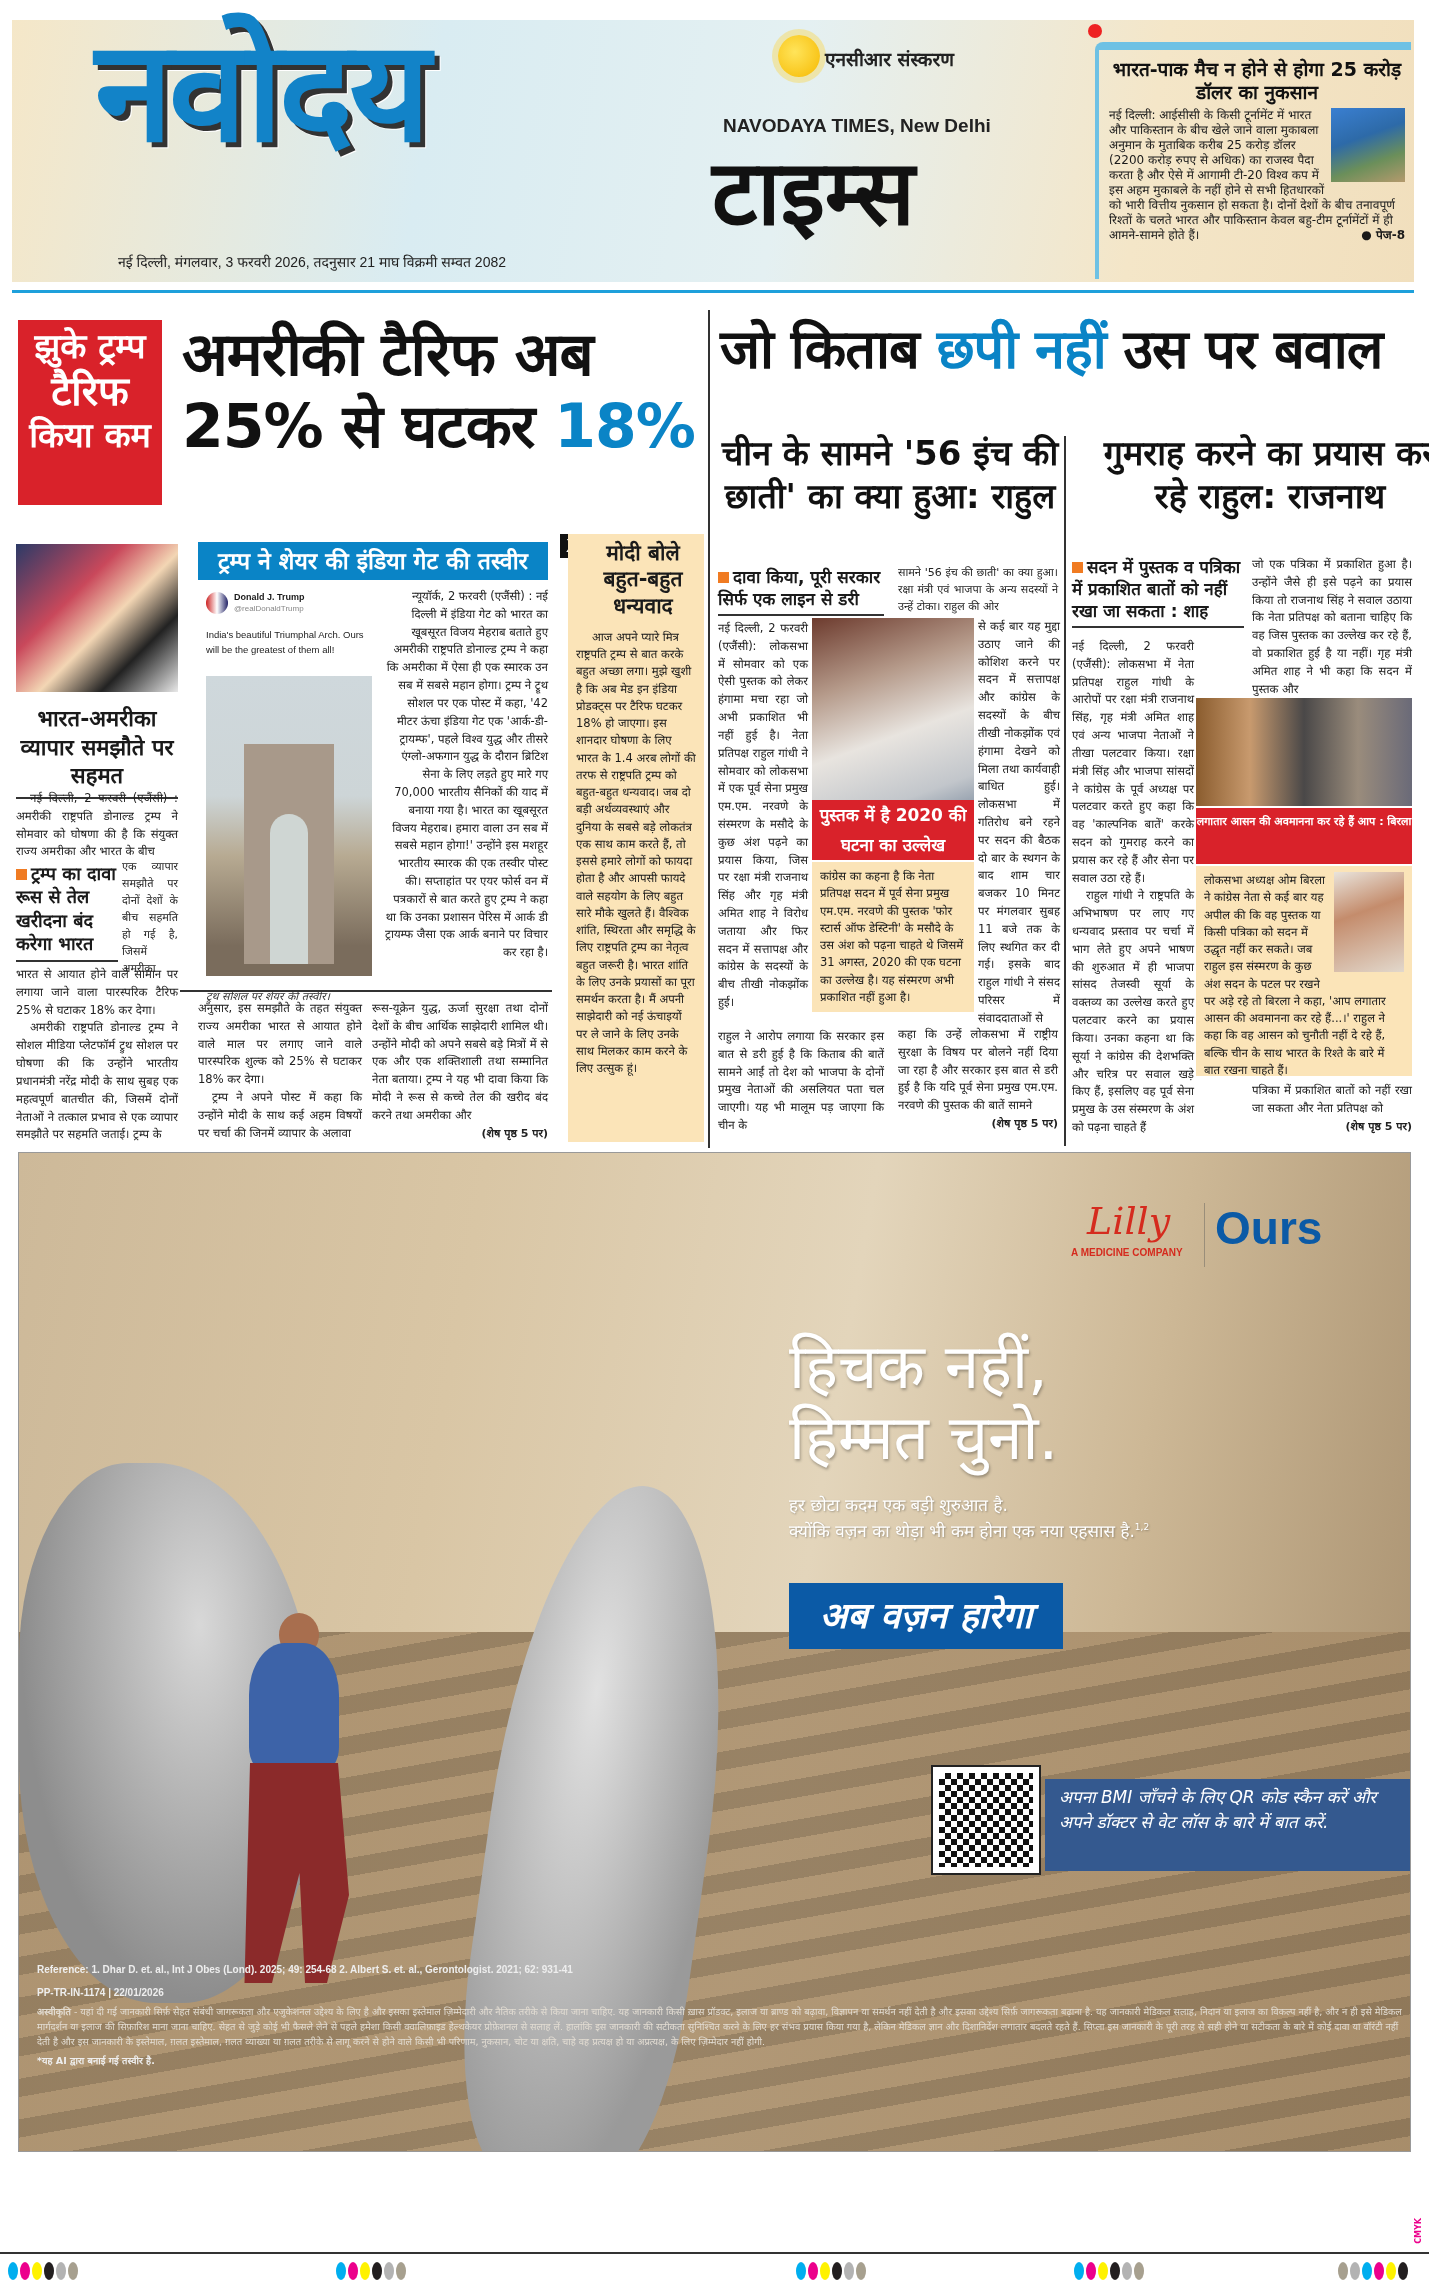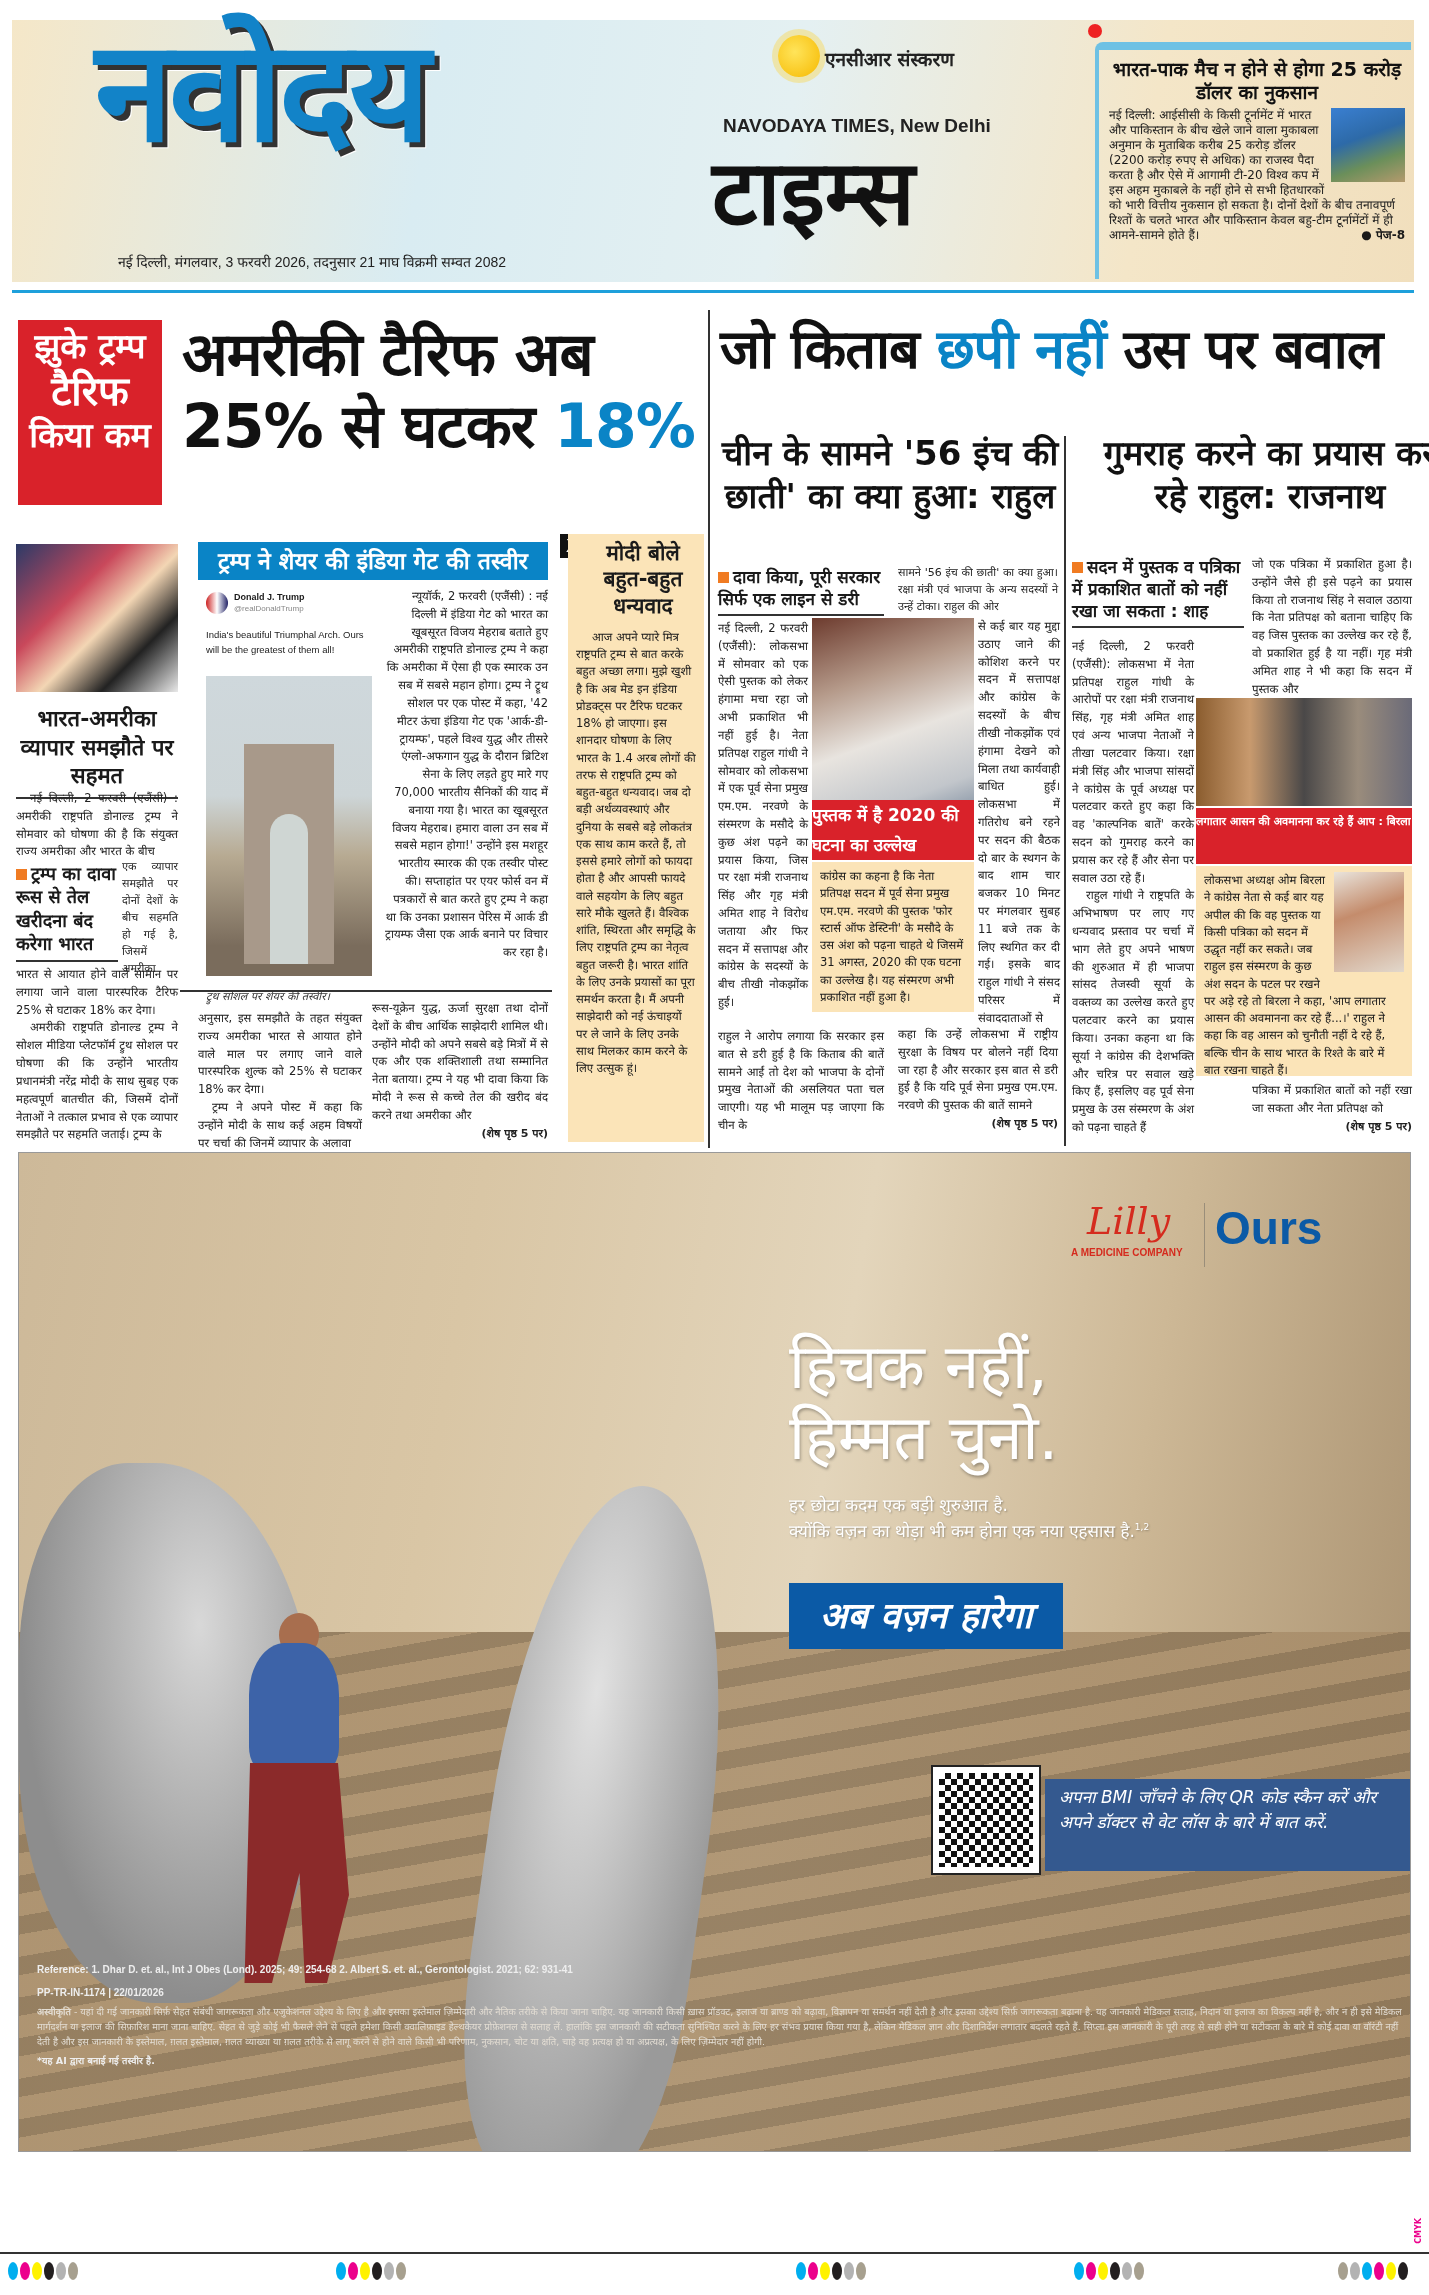--- a/index.html
+++ b/index.html
@@ -40,21 +40,21 @@
   .gate .arch { position: absolute; left: 38px; top: 68px; width: 90px; height: 220px; background: #a8998a; }
   .gate .arch::after { content: ""; position: absolute; left: 26px; top: 70px; width: 38px; height: 150px; background: #cfd6d3; border-radius: 19px 19px 0 0; }
   .caption { font-size: 11px; font-style: italic; color: #333; }
   .modi-box { left: 568px; top: 534px; width: 136px; height: 608px; background: #fbe4b8; padding: 6px 8px; }
   .xlogo { left: 560px; top: 534px; width: 24px; height: 24px; background: #111; color: #fff; font-family: "DejaVu Sans", sans-serif; font-size: 18px; text-align: center; line-height: 24px; }
   .modi-box h4 { font-size: 21px; font-weight: bold; text-align: center; line-height: 1.25; margin-left: 14px; }
   .modi-box p { font-size: 11.5px; line-height: 1.5; margin-top: 10px; text-indent: 16px; }
   .hline { height: 2px; background: #333; }
   .orange-sq { display: inline-block; width: 11px; height: 11px; background: #f07b22; margin-right: 4px; }
   .kicker { font-size: 17px; font-weight: bold; line-height: 1.3; }
-  .redlabel { background: #d9222a; color: #fff; font-weight: bold; text-align: left; }
+  .redlabel { background: #d9222a; color: #fff; font-weight: bold; text-align: center; }
   .yellowbox { background: #fbe4b8; padding: 6px 8px; font-size: 11.5px; line-height: 1.5; }
   .contd { font-weight: bold; font-size: 11px; }
   .ad { left: 18px; top: 1152px; width: 1393px; height: 1000px; background: linear-gradient(100deg, #cdb999 0%, #d9c6a5 30%, #e3d5bb 55%, #cdb896 75%, #a58d6c 100%); border: 1px solid #999; overflow: hidden; }
   .ad .stairs { position: absolute; left: 0; bottom: 0; width: 100%; height: 52%; background: repeating-linear-gradient(170deg, #8b7456 0px, #8b7456 18px, #a88d6a 18px, #a88d6a 40px); opacity: 0.85; }
   .ad .hand-l { position: absolute; left: 0; top: 310px; width: 300px; height: 540px; background: radial-gradient(ellipse at 60% 30%, #d8d8d8, #8d8d8d 70%); border-radius: 40% 60% 50% 50%; }
   .ad .hand-r { position: absolute; left: 470px; top: 330px; width: 220px; height: 700px; background: radial-gradient(ellipse at 40% 30%, #e1e1e1, #9a9a9a 75%); border-radius: 50% 50% 30% 30%; transform: rotate(8deg); }
   .ad .runner { position: absolute; left: 200px; top: 460px; width: 150px; height: 420px; }
   .runner .torso { position: absolute; left: 30px; top: 30px; width: 90px; height: 130px; background: #3d63a8; border-radius: 40% 40% 20% 20%; }
   .runner .head { position: absolute; left: 60px; top: 0; width: 40px; height: 44px; background: #a86e4e; border-radius: 50%; }
   .runner .legs { position: absolute; left: 20px; top: 150px; width: 110px; height: 220px; background: #8b2a2a; clip-path: polygon(10% 0, 90% 0, 100% 60%, 80% 100%, 60% 100%, 55% 50%, 30% 100%, 5% 100%); }
@@ -131,21 +131,21 @@
   <div class="handle">@realDonaldTrump</div>
   <div class="text">India's beautiful Triumphal Arch. Ours will be the greatest of them all!</div>
   <div class="gate">
       <div class="arch"></div>
     </div>
   <div class="caption" style="position:absolute; left:8px; top:404px;">ट्रुथ सोशल पर शेयर की तस्वीर।</div>
 </div>
 <div class="abs col" style="left:384px; top:588px; width:164px; text-align:right;">न्यूयॉर्क, 2 फरवरी (एजैंसी) : नई दिल्ली में इंडिया गेट को भारत का खूबसूरत विजय मेहराब बताते हुए अमरीकी राष्ट्रपति डोनाल्ड ट्रम्प ने कहा कि अमरीका में ऐसा ही एक स्मारक उन सब में सबसे महान होगा। ट्रम्प ने ट्रूथ सोशल पर एक पोस्ट में कहा, '42 मीटर ऊंचा इंडिया गेट एक 'आर्क-डी-ट्रायम्फ', पहले विश्व युद्ध और तीसरे एंग्लो-अफगान युद्ध के दौरान ब्रिटिश सेना के लिए लड़ते हुए मारे गए 70,000 भारतीय सैनिकों की याद में बनाया गया है। भारत का खूबसूरत विजय मेहराब। हमारा वाला उन सब में सबसे महान होगा!' उन्होंने इस मशहूर भारतीय स्मारक की एक तस्वीर पोस्ट की। सप्ताहांत पर एयर फोर्स वन में पत्रकारों से बात करते हुए ट्रम्प ने कहा था कि उनका प्रशासन पेरिस में आर्क डी ट्रायम्फ जैसा एक आर्क बनाने पर विचार कर रहा है।</div>
 <div class="abs hline" style="left:180px; top:990px; width:372px;"></div>
 
-<div class="abs col" style="left:198px; top:1000px; width:164px;margin-top:10px;">
+<div class="abs col" style="left:198px; top:1000px; width:164px;">
   <p>अनुसार, इस समझौते के तहत संयुक्त राज्य अमरीका भारत से आयात होने वाले माल पर लगाए जाने वाले पारस्परिक शुल्क को 25% से घटाकर 18% कर देगा।</p>
   <p style="text-indent:14px">ट्रम्प ने अपने पोस्ट में कहा कि उन्होंने मोदी के साथ कई अहम विषयों पर चर्चा की जिनमें व्यापार के अलावा</p>
 </div>
 <div class="abs col" style="left:372px; top:1000px; width:176px;">
   <p>रूस-यूक्रेन युद्ध, ऊर्जा सुरक्षा तथा दोनों देशों के बीच आर्थिक साझेदारी शामिल थी। उन्होंने मोदी को अपने सबसे बड़े मित्रों में से एक और एक शक्तिशाली तथा सम्मानित नेता बताया। ट्रम्प ने यह भी दावा किया कि मोदी ने रूस से कच्चे तेल की खरीद बंद करने तथा अमरीका और</p>
   <p class="contd" style="text-align:right">(शेष पृष्ठ 5 पर)</p>
 </div>
 
 <div class="abs xlogo">X</div>
 <div class="abs modi-box">

